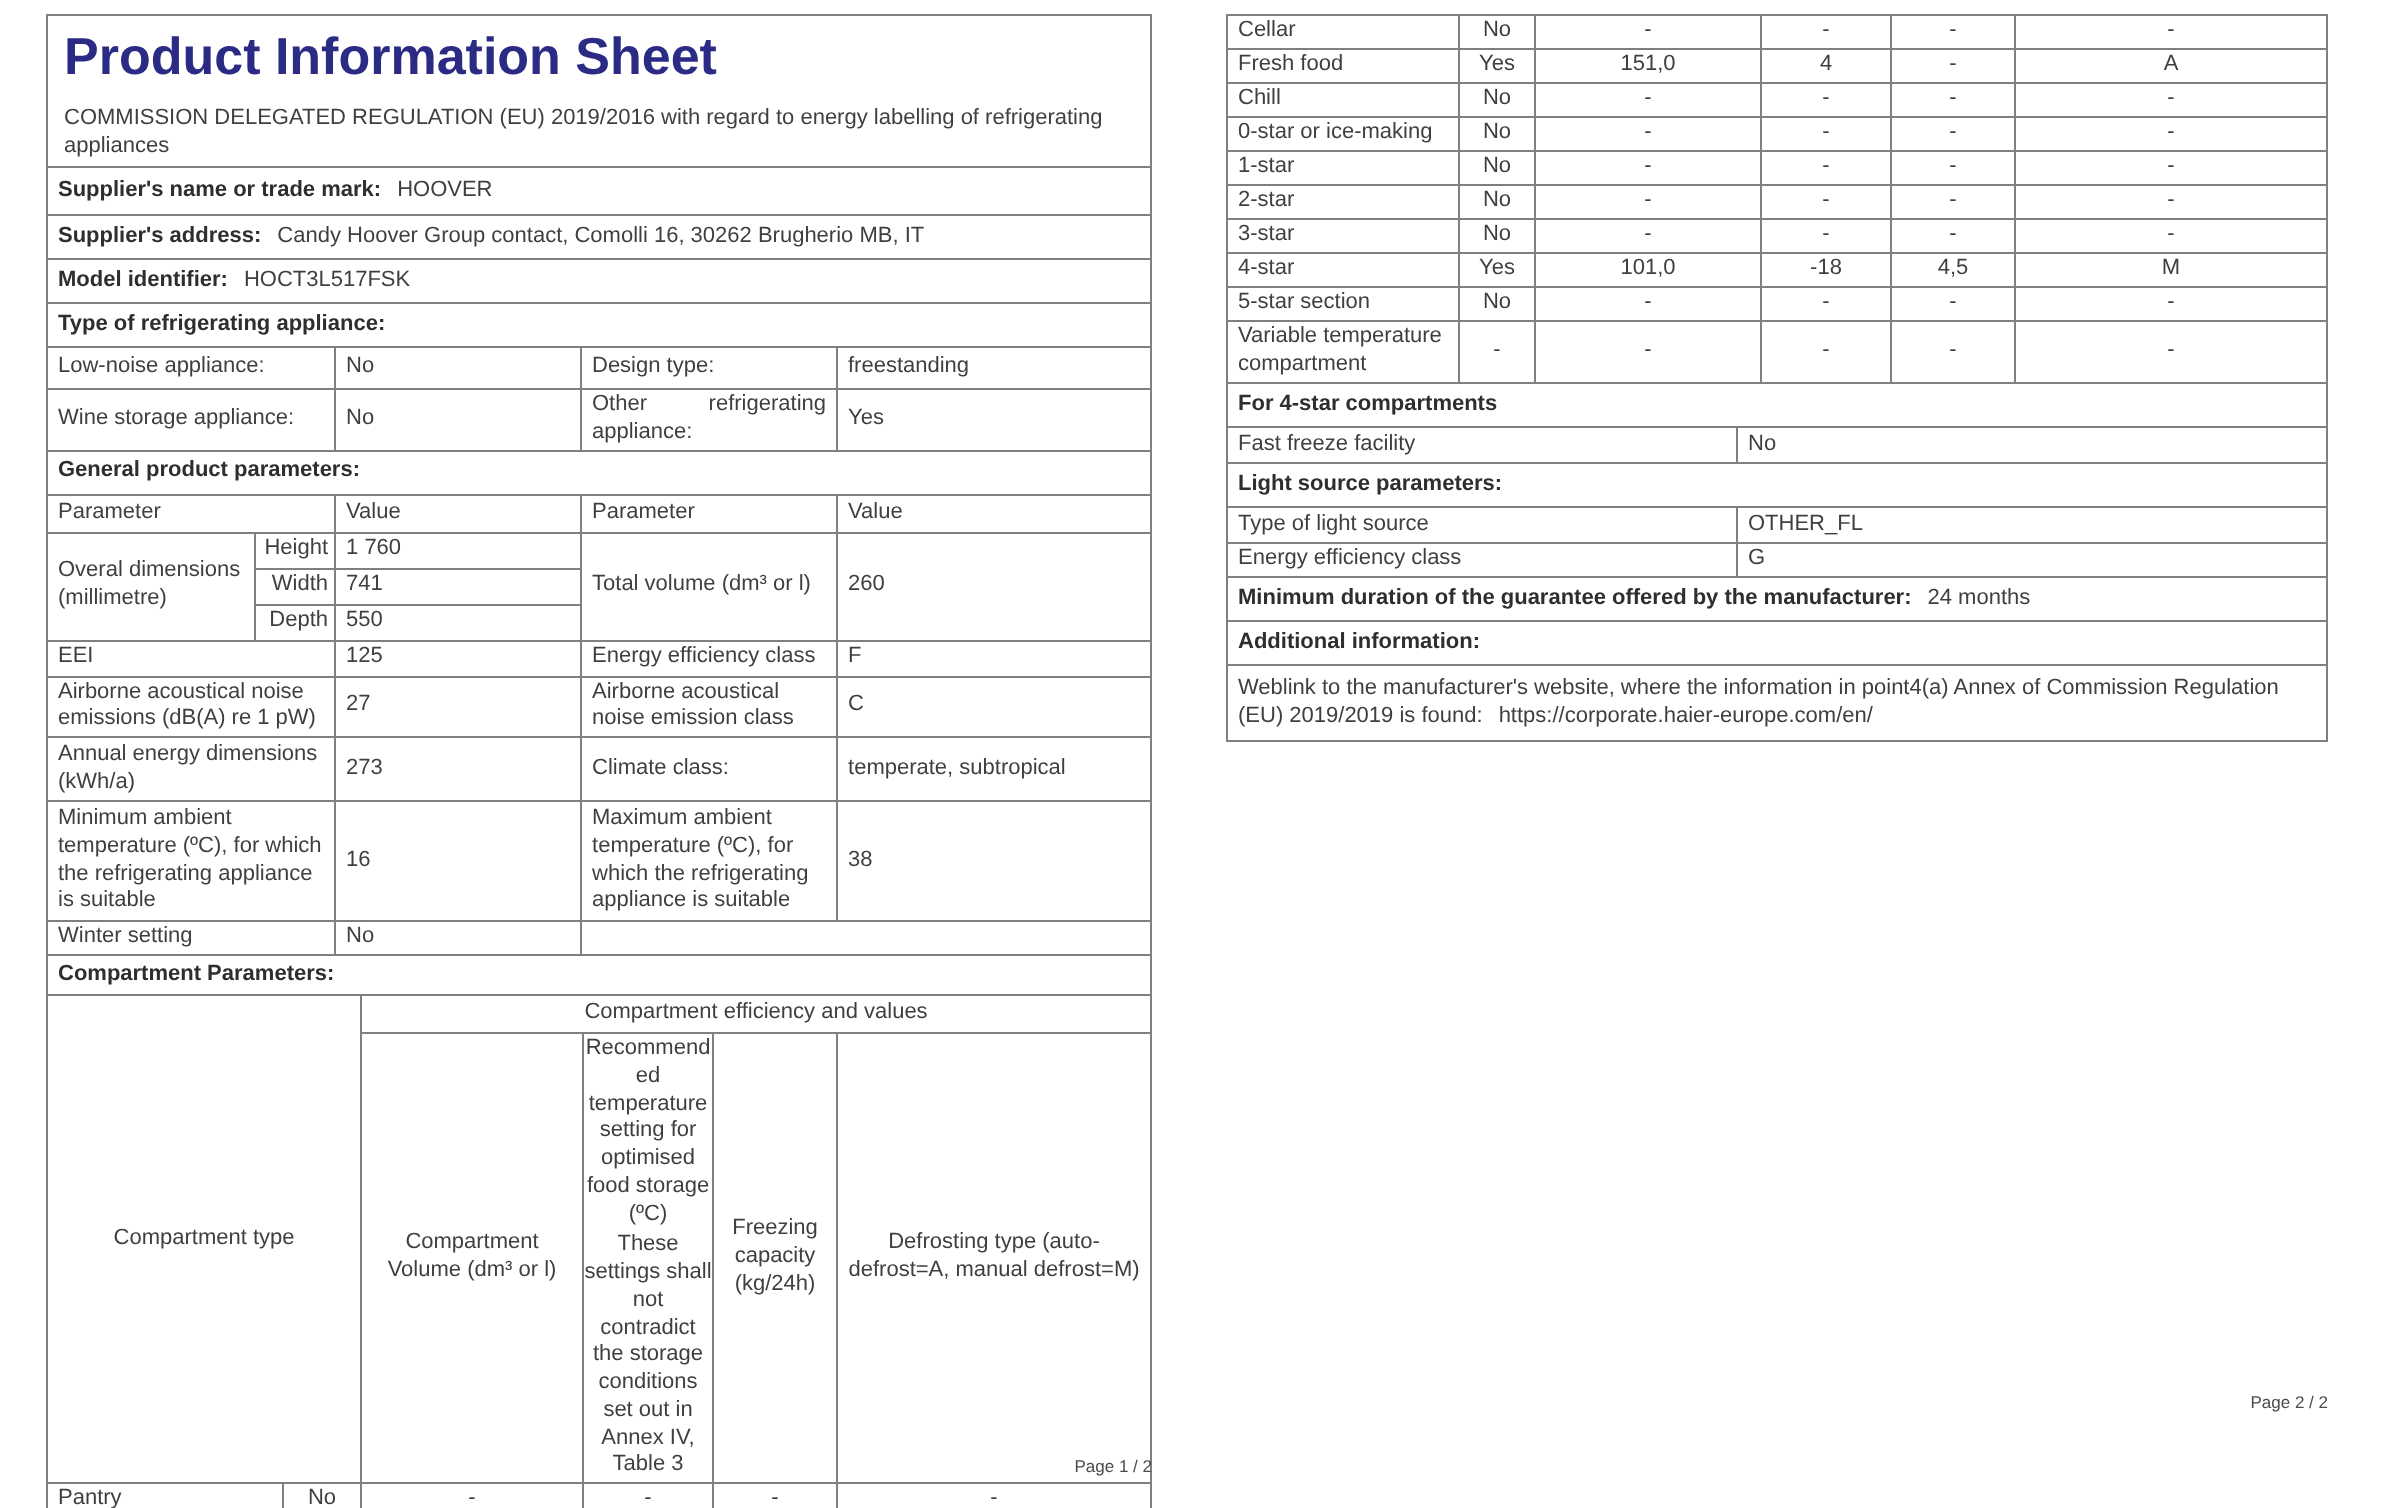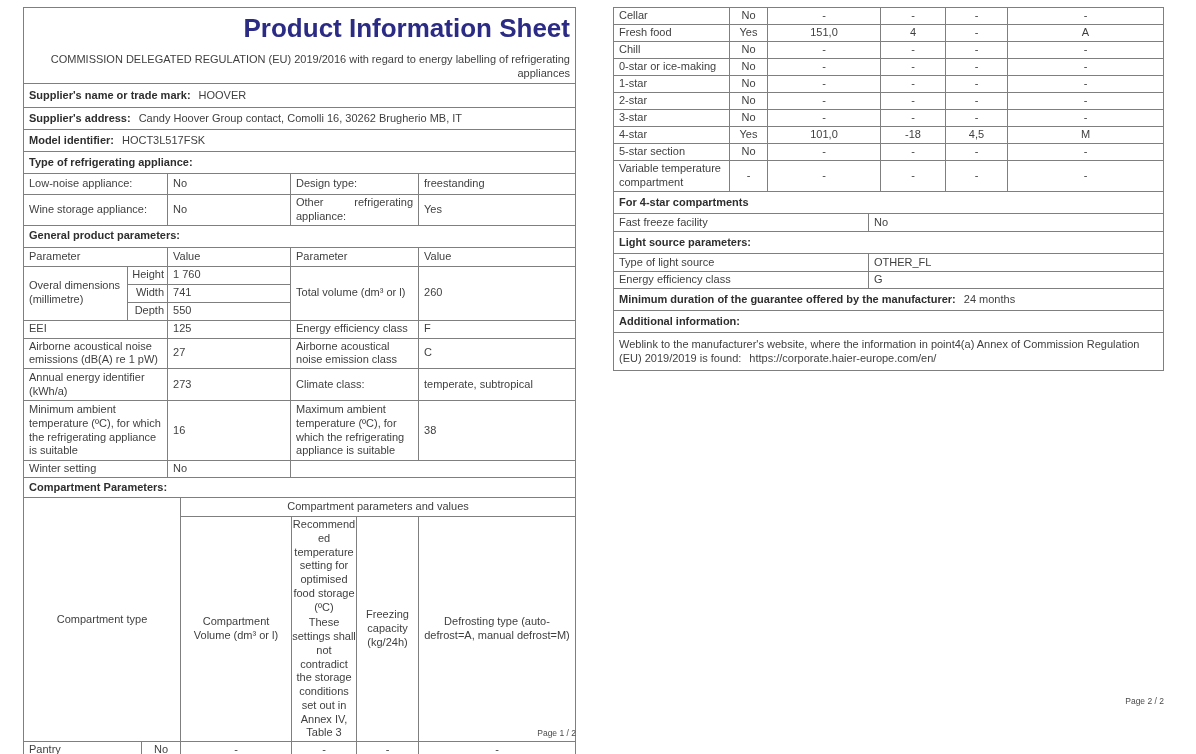--- a/index.html
+++ b/index.html
@@ -37,21 +37,21 @@
   a.weblink{color:#3f3f3f;text-decoration:none;}
 </style>
 </head>
 <body>
 
 <div class="page" id="page1">
 
   <table class="t">
     <tbody>
         <tr>
-          <td style="height:63px;vertical-align:top;text-align:right;">
+          <td style="height:63px;vertical-align:top;">
       <div class="doc-title" style="color: rgb(43, 43, 133);">Product Information Sheet</div>
       <div class="doc-sub">COMMISSION DELEGATED REGULATION (EU) 2019/2016 with regard to energy labelling of refrigerating appliances</div>
     </td>
         </tr>
   </tbody>
     </table>
 
   <table class="t">
     <tbody>
         <tr>
@@ -157,21 +157,21 @@
       <td>Energy efficiency class</td>
       <td>F</td>
     </tr>
     <tr>
       <td colspan="2" style="height:25px">Airborne acoustical noise emissions (dB(A) re 1 pW)</td>
       <td>27</td>
       <td>Airborne acoustical noise emission class</td>
       <td>C</td>
     </tr>
     <tr>
-      <td colspan="2" style="height:29px">Annual energy identifier (kWh/a)</td>
+      <td colspan="2" style="height:29px">Annual energy dimensions (kWh/a)</td>
       <td>273</td>
       <td>Climate class:</td>
       <td>temperate, subtropical</td>
     </tr>
     <tr>
       <td colspan="2" style="height:57px">Minimum ambient temperature (ºC), for which the refrigerating appliance is suitable</td>
       <td>16</td>
       <td>Maximum ambient temperature (ºC), for which the refrigerating appliance is suitable</td>
       <td>38</td>
     </tr>
@@ -196,21 +196,21 @@
         <col style="width:118px">
         <col style="width:39px">
         <col style="width:111px">
         <col style="width:65px">
         <col style="width:62px">
         <col>
       </colgroup>
     <tbody>
         <tr>
       <td rowspan="2" colspan="2" class="c">Compartment type</td>
-      <td colspan="4" class="c" style="height:16px">Compartment parameters and values</td>
+      <td colspan="4" class="c" style="height:16px">Compartment efficiency and values</td>
     </tr>
     <tr>
       <td class="c" style="height:213px">Compartment Volume (dm³ or l)</td>
       <td class="c tempcell">
         <div>Recommended temperature setting for optimised food storage (ºC)</div>
         <div class="p2">These settings shall not contradict the storage conditions set out in Annex IV, Table 3</div>
       </td>
       <td class="c">Freezing capacity (kg/24h)</td>
       <td class="c">Defrosting type (auto-defrost=A, manual defrost=M)</td>
     </tr>

